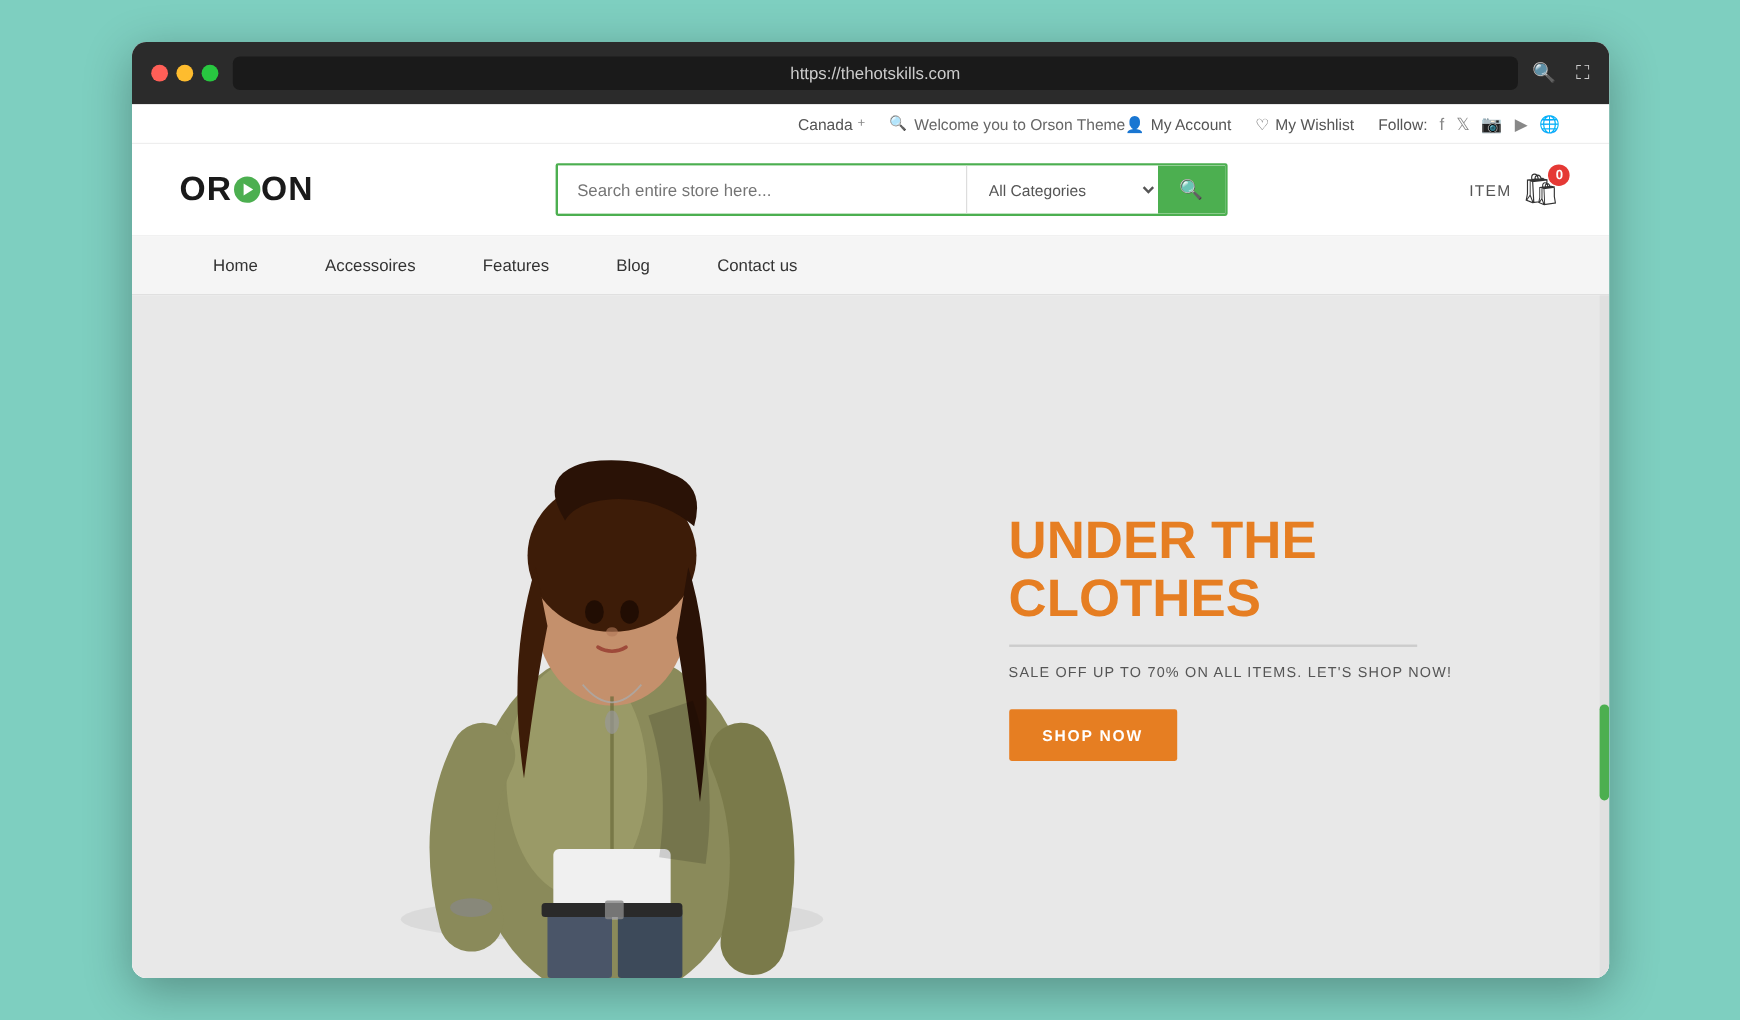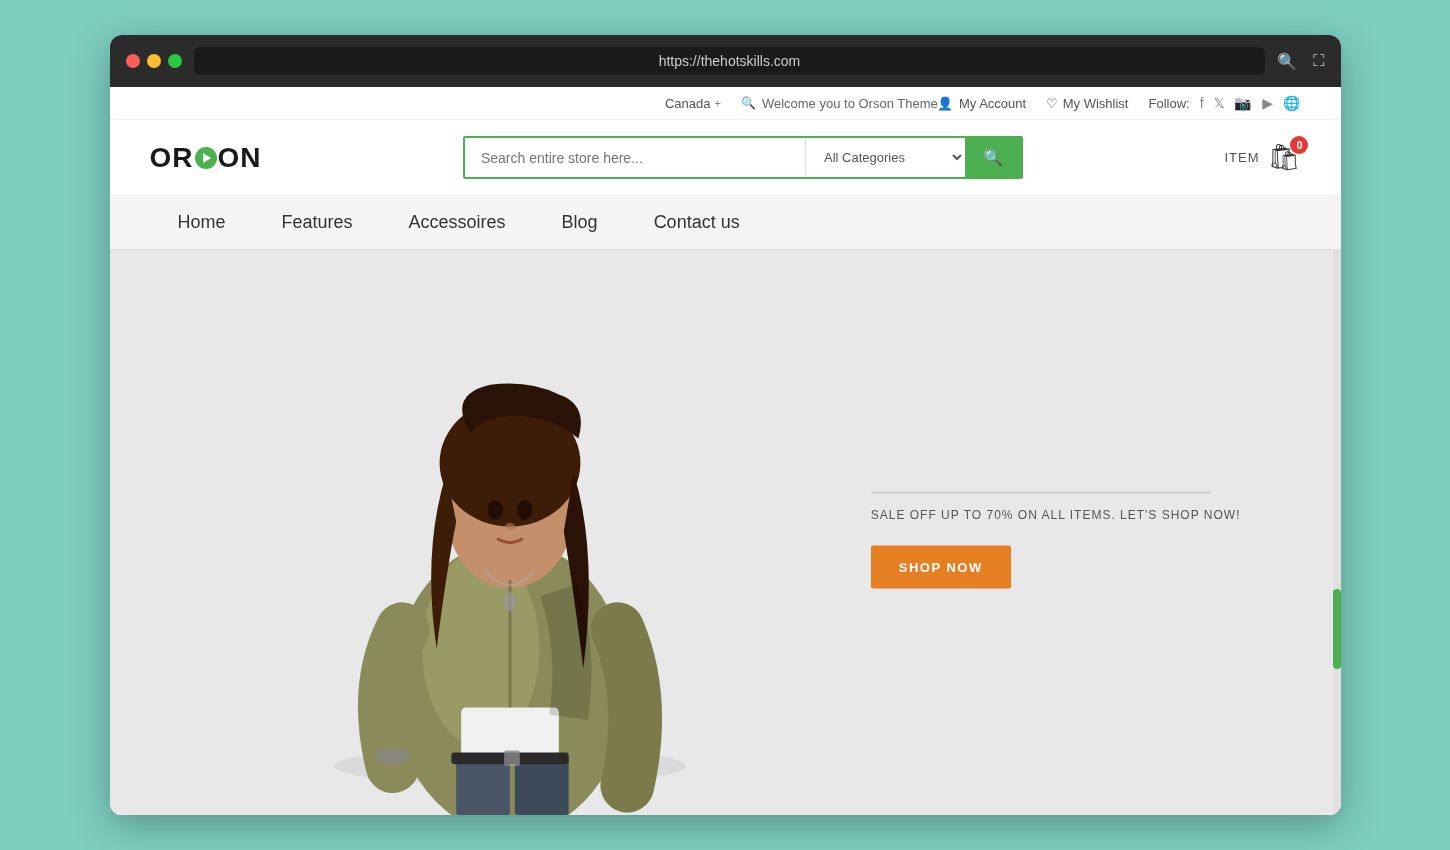--- a/index.html
+++ b/index.html
@@ -265,21 +265,21 @@
       padding: 0 40px;
       border-bottom: 1px solid #e0e0e0;
     }
     .nav-list {
       display: flex;
       list-style: none;
       gap: 0;
     }
     .nav-item {
       padding: 16px 28px;
-      font-size: 18px;
+      font-size: 14px;
       color: #333;
       cursor: pointer;
       position: relative;
     }
 
     
     .hero-banner {
       flex: 1;
       background: #e8e8e8;
       position: relative;
@@ -450,24 +450,24 @@
         </div>
       </div>
     </div>
 
     <nav class="site-nav">
       <ul class="nav-list">
         <li class="nav-item">
           <span>Home</span>
         </li>
         <li class="nav-item">
-          <span>Features</span>
+          <span>Accessoires</span>
         </li>
         <li class="nav-item">
-          <span>Accessoires</span>
+          <span>Features</span>
         </li>
         <li class="nav-item">
           <span>Blog</span>
         </li>
         <li class="nav-item">
           <span>Contact us</span>
         </li>
       </ul>
     </nav>
 
@@ -515,20 +515,21 @@
           <path d="M 225 200 Q 250 230 275 200" stroke="#aaa" stroke-width="1.5" fill="none" opacity="0.8"></path>
           <ellipse cx="250" cy="232" rx="6" ry="10" fill="#999" opacity="0.7"></ellipse>
 
           <ellipse cx="130" cy="390" rx="18" ry="8" fill="#888" opacity="0.7"></ellipse>
 
           <path d="M 300 220 Q 320 280 310 350" stroke="rgba(0,0,0,0.15)" stroke-width="40" fill="none"></path>
         </svg>
       </div>
 
       <div class="hero-text-area">
+        <div class="hero-title-line2">UNDER THE CLOTHES</div>
         <div class="hero-divider"></div>
         <div class="hero-subtitle">SALE OFF UP TO 70% ON ALL ITEMS. LET'S SHOP NOW!</div>
         <button class="shop-now-btn">SHOP NOW</button>
       </div>
 
       <div class="scrollbar-track">
         <div class="scrollbar-thumb"></div>
       </div>
     </div>
 

